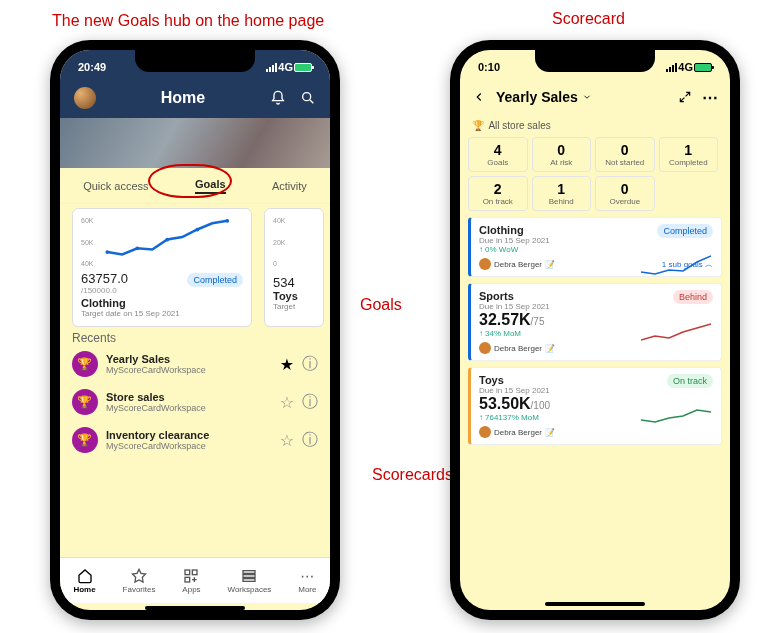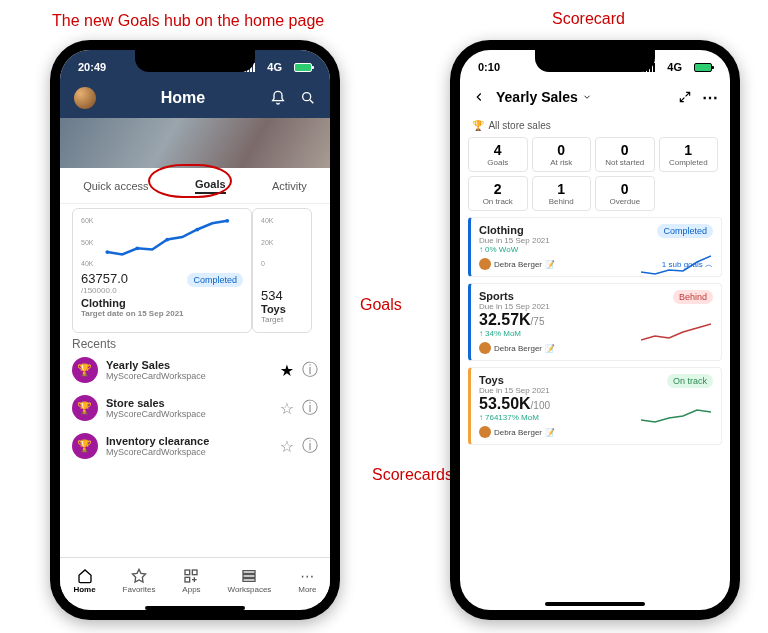--- a/index.html
+++ b/index.html
@@ -4,43 +4,43 @@
 <style>
   * { box-sizing: border-box; margin: 0; padding: 0; font-family: -apple-system, "Segoe UI", Helvetica, Arial, sans-serif; }
   body { background: #fff; width: 768px; height: 633px; position: relative; }
   .annot { position: absolute; color: #c00; font-size: 16px; }
   .phone {
     position: absolute; width: 290px; height: 580px; border-radius: 40px;
     background: #000; padding: 10px; box-shadow: 0 4px 16px rgba(0,0,0,.3);
   }
   .phone-left { left: 50px; top: 40px; }
   .phone-right { left: 450px; top: 40px; }
-  .screen { width: 100%; height: 100%; background: #ffffff; border-radius: 30px; overflow: hidden; position: relative; display:flex; flex-direction:column; }
+  .screen { width: 100%; height: 100%; background: #fef9c3; border-radius: 30px; overflow: hidden; position: relative; display:flex; flex-direction:column; }
   .notch { position: absolute; top: 0; left: 50%; transform: translateX(-50%); width: 120px; height: 22px; background: #000; border-radius: 0 0 14px 14px; z-index: 10; }
   .statusbar { height: 28px; display: flex; justify-content: space-between; align-items: center; font-size: 11px; font-weight: 600; padding: 6px 18px 0; color:#fff; }
-  .sb-right { display: flex; gap: 12px; align-items: center; }
+  .sb-right { display: flex; gap: 1px; align-items: center; }
   .bars { display: inline-flex; gap: 1px; align-items: flex-end; }
   .bars i { width: 2px; background: currentColor; display: inline-block; }
   .bars i:nth-child(1){height:3px}.bars i:nth-child(2){height:5px}.bars i:nth-child(3){height:7px}.bars i:nth-child(4){height:9px}
   .batt { width: 18px; height: 9px; border: 1px solid currentColor; border-radius: 2px; position: relative; background: #2ecc71; }
   .batt::after { content: ""; position: absolute; right: -3px; top: 2px; width: 2px; height: 3px; background: currentColor; border-radius: 0 1px 1px 0; }
 
   
   .hdr-dark { background: #223a5e; color: #fff; }
   .app-hdr { height: 40px; display: flex; align-items: center; justify-content: space-between; padding: 0 14px; background:#223a5e; }
   .app-hdr .title { font-weight: 700; font-size: 16px; color:#fff; }
   .avatar { width: 22px; height: 22px; border-radius: 50%; background: radial-gradient(circle at 30% 30%, #e8b070, #7a4a20); }
   .icons { display: flex; gap: 14px; color:#fff; }
   .hero { height: 50px; background: linear-gradient(120deg,#6a7a8a,#9aa5ad 40%,#7b6a6a 70%,#a89c94); }
   .tabs { height: 36px; display: flex; align-items: center; justify-content: space-around; font-size: 11px; color: #555; border-bottom: 1px solid #eee; }
   .tab.active { font-weight: 600; color:#222; border-bottom: 2px solid #222; padding-bottom:2px;}
   .red-oval { position: absolute; border: 2px solid #c00; border-radius: 50% / 60%; pointer-events: none; }
   .sect { padding: 8px 12px; }
   .sect h3 { font-size: 13px; font-weight: 700; }
-  .goal-scroll { display:flex; gap:0; overflow:hidden; padding:4px 0 0 12px;}
+  .goal-scroll { display:flex; gap:12px; overflow:hidden; padding:4px 0 0 12px;}
   .goal-card { flex:0 0 180px; border:1px solid #ddd; border-radius:6px; padding:8px; background:#fff; font-size:10px; color:#444;}
   .goal-card.peek { flex:0 0 60px; }
   .spark { width:100%; height:50px; }
   .big { font-size:13px; color:#222; }
   .status-badge { display:inline-block; font-size:9px; padding:2px 6px; border-radius:8px; }
   .completed { background:#dceeff; color:#0a62c9; }
   .behind { background:#ffe1e1; color:#c43a3a; }
   .ontrack { background:#dff7e6; color:#2e8b57; }
   .recents { padding: 4px 12px; }
   .recents .lbl { font-size:12px; color:#666; }
@@ -147,29 +147,29 @@
           </svg>
         </div>
         <div style="display:flex; justify-content:space-between; align-items:baseline; margin-top:4px;">
           <span>
             <span class="big">63757.0</span>
             <div style="font-size:8px;color:#999;">/150000.0</div>
           </span>
           <span class="status-badge completed">Completed</span>
         </div>
         <div style="font-size:11px;font-weight:600;color:#222;margin-top:2px;">Clothing</div>
-        <div style="font-size:8px;color:#888;font-weight:bold;">Target date on 15 Sep 2021</div>
+        <div style="font-size:8px;color:#888;">Target date on 15 Sep 2021</div>
       </div>
       <div class="goal-card peek">
         <div style="font-size:7px;color:#999;display:flex;flex-direction:column;justify-content:space-between;height:50px;">
           <span>40K</span>
           <span>20K</span>
           <span>0</span>
         </div>
-        <div class="big" style="margin-top:21px;">534</div>
+        <div class="big" style="margin-top:8px;">534</div>
         <div style="font-size:11px;font-weight:600;color:#222;">Toys</div>
         <div style="font-size:8px;color:#888;">Target</div>
       </div>
     </div>
     <div class="recents">
       <div class="lbl">Recents</div>
       <div class="rec-row">
         <span class="sc-icon">🏆</span>
         <span class="txt">
             <div class="nm">Yearly Sales</div>

